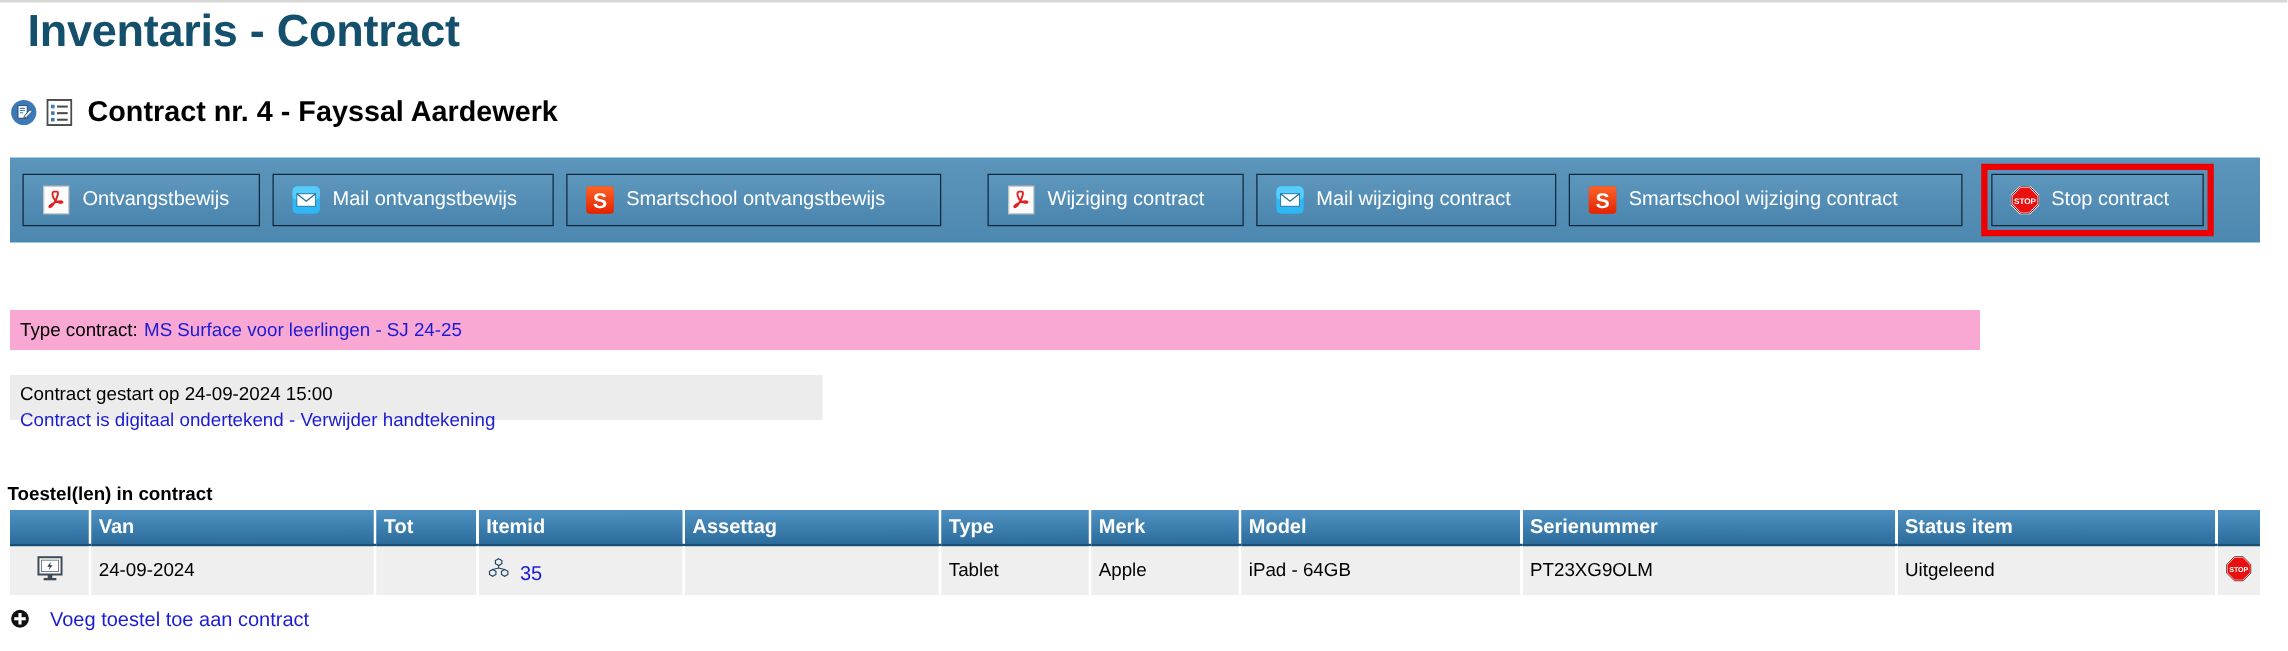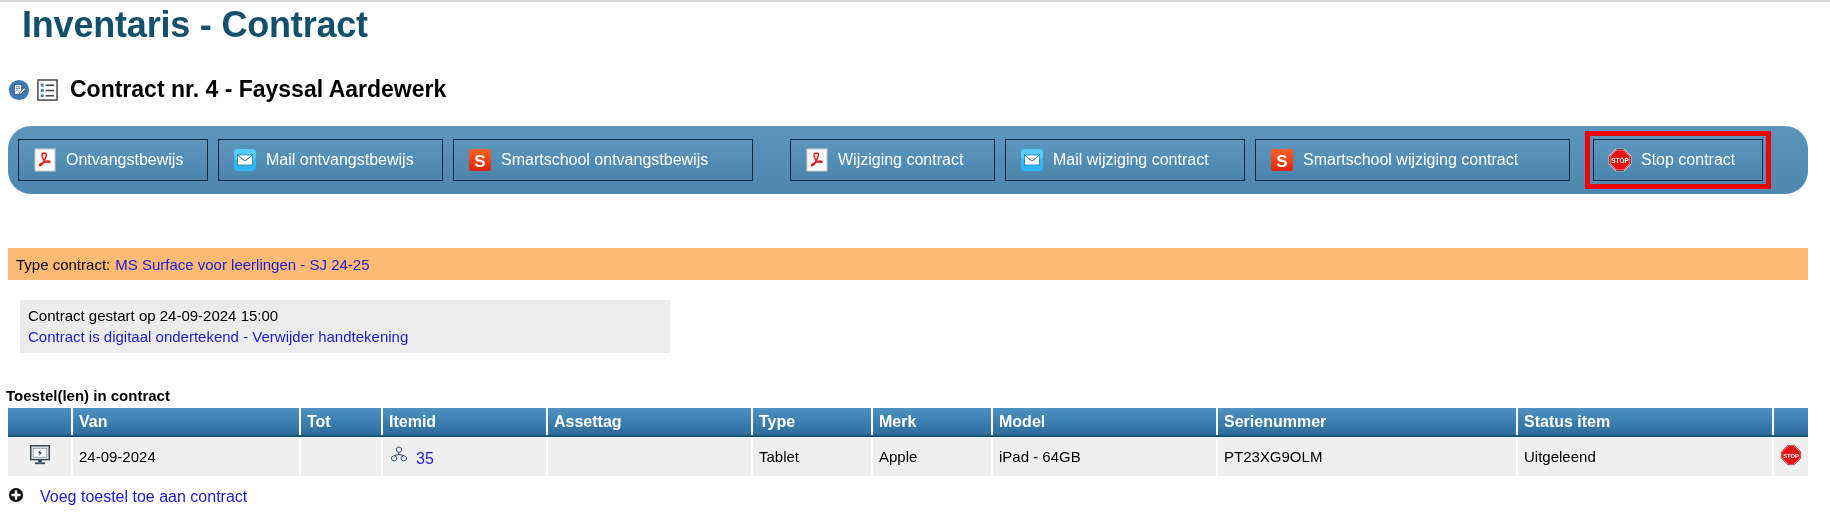--- a/index.html
+++ b/index.html
@@ -64,21 +64,20 @@
 
   
   .toolbar {
     position: absolute;
     left: 8px;
     top: 126px;
     width: 1800px;
     height: 68px;
     background: linear-gradient(to bottom,#5c95bb 0%, #4d88b0 100%);
     box-sizing: border-box;
-    border-radius: 23px;
   }
   .tbtn {
     position: absolute;
     top: 13px;
     height: 42px;
     border: 1px solid #10283a;
     background: linear-gradient(to bottom,#5e97bd 0%,#4a85ae 100%);
     color: #ffffff;
     font-size: 16px;
     display: flex;
@@ -96,39 +95,39 @@
   }
 
   
   .ic { width: 24px; height: 24px; display: block; flex: none; }
 
   
   .type-band {
     position: absolute;
     left: 8px;
     top: 248px;
-    width: 1800px;
+    width: 1576px;
     height: 32px;
-    background: #fdba74;
+    background: #f9a8d4;
     display: flex;
     align-items: center;
     padding-left: 8px;
     box-sizing: border-box;
     font-size: 15px;
     white-space: nowrap;
   }
   .type-band .lnk { color: #1b1bd4; margin-left: 5px; cursor: pointer; }
 
   
   .start-band {
     position: absolute;
-    left: 20px;
+    left: 8px;
     top: 300px;
     width: 650px;
-    height: 53px;
+    height: 36px;
     background: #ececec;
     padding: 5px 8px 0 8px;
     box-sizing: border-box;
     line-height: 21px;
     font-size: 15px;
   }
   .start-band .row2 { color: #1b1bd4; }
   .start-band .row2 a { color: #1b1bd4; text-decoration: none; cursor: pointer; }
 
   

